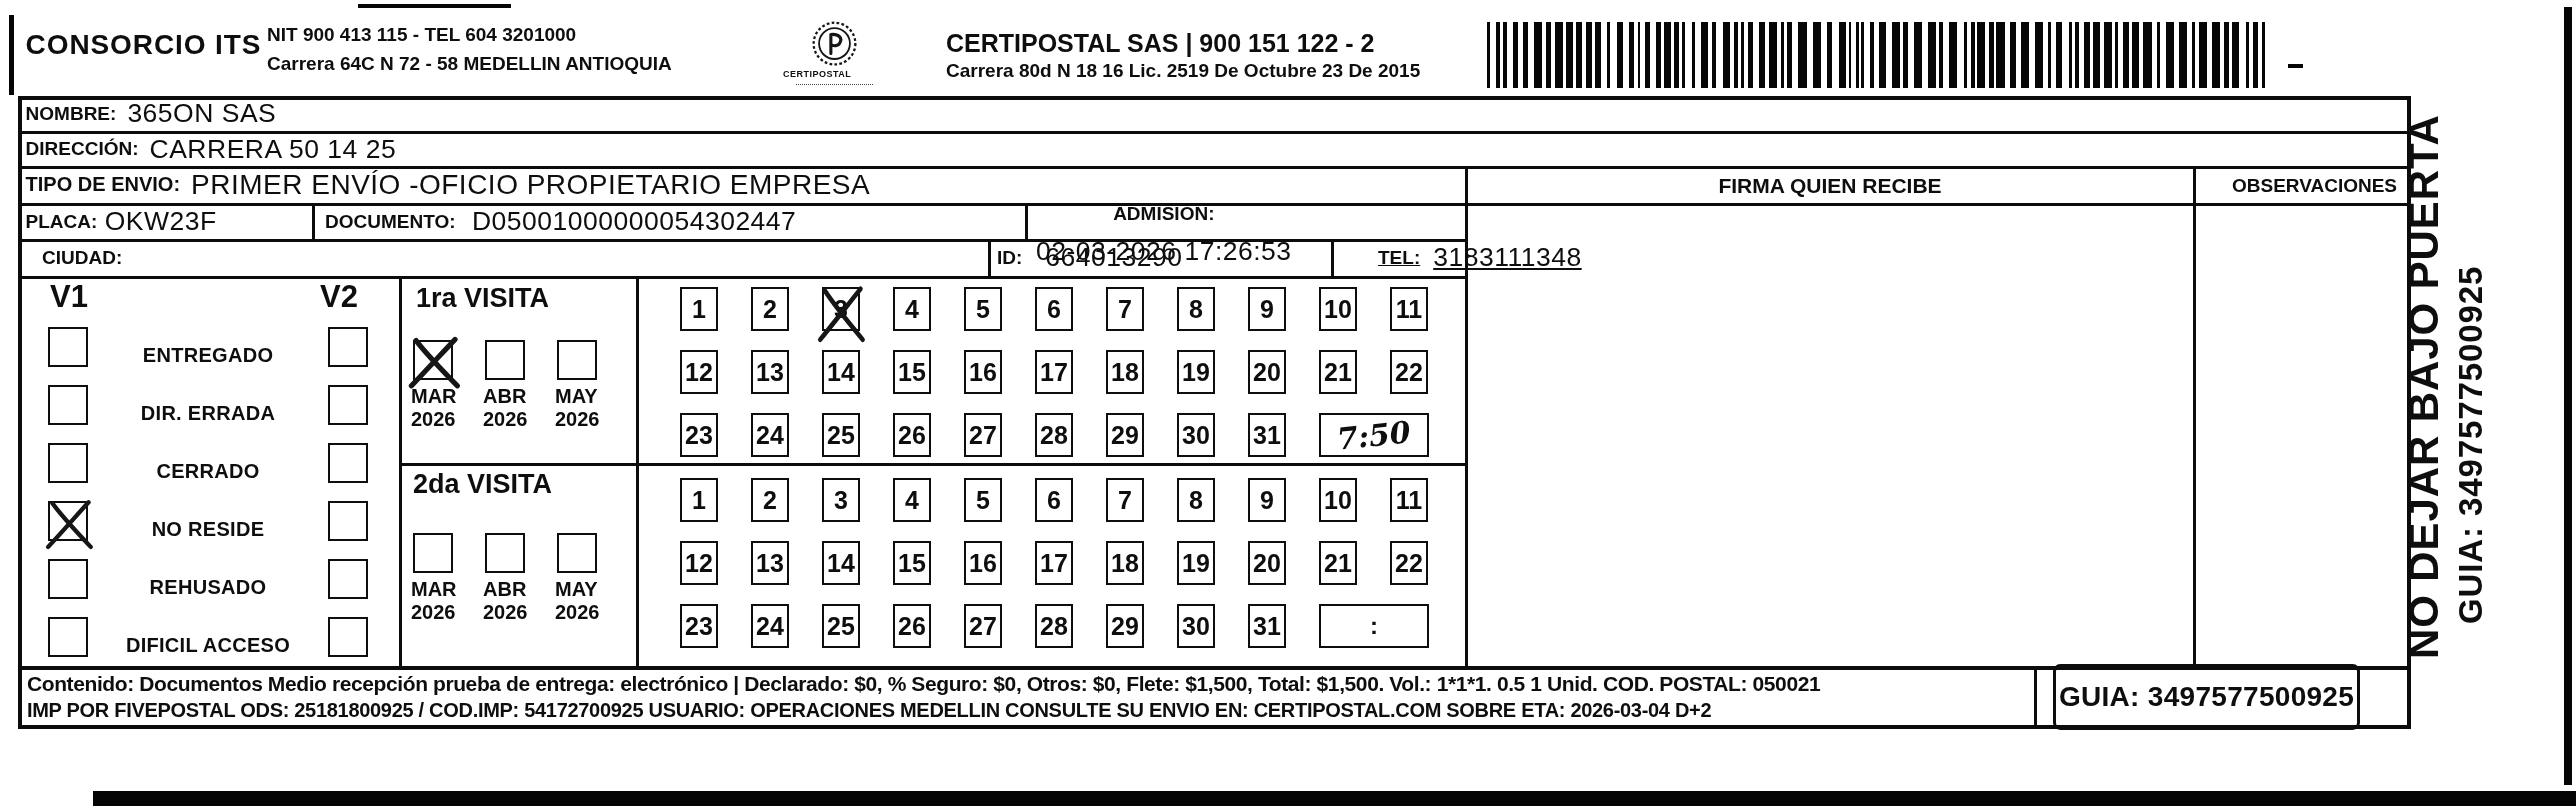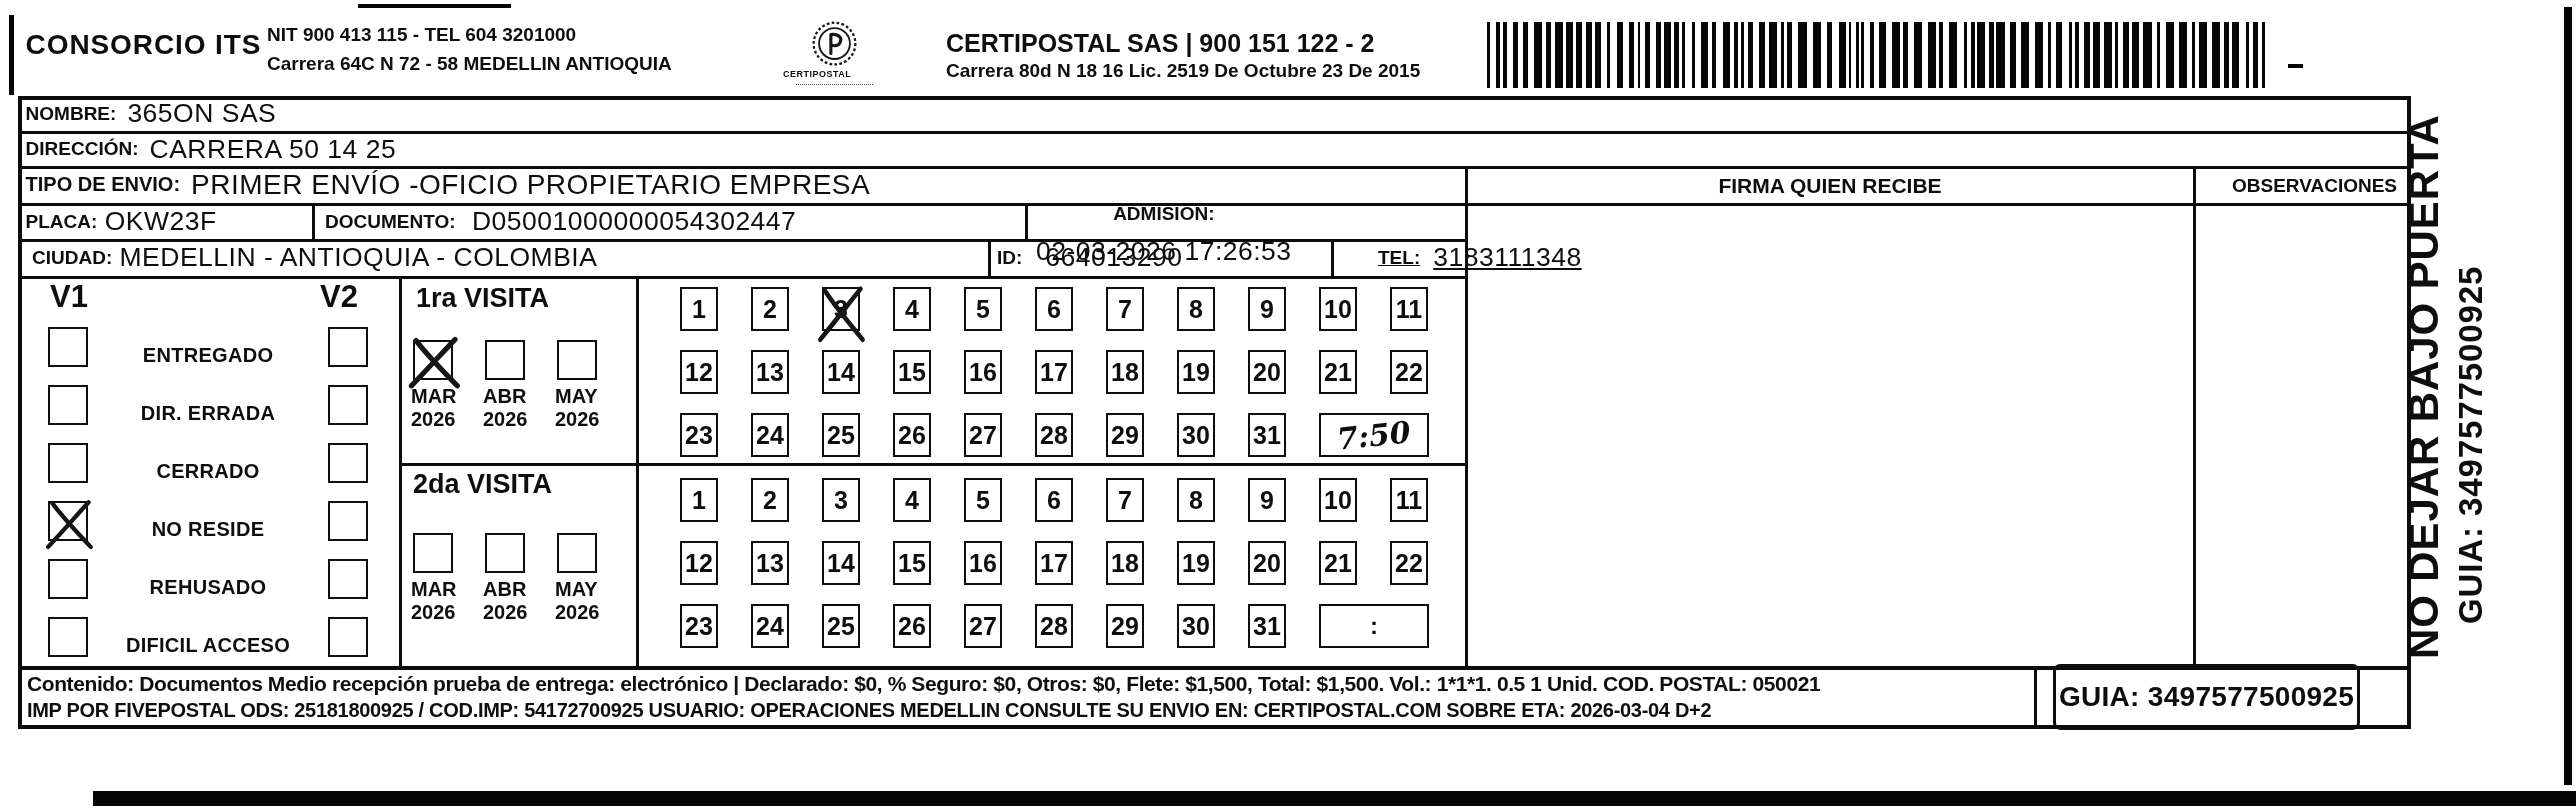--- a/index.html
+++ b/index.html
@@ -203,23 +203,22 @@
     <span class="fvalue">OKW23F</span>
   </div>
   <div class="frow" style="left:325px;top:203px;height:37px;gap:16.4px;">
     <span class="flabel">DOCUMENTO:</span>
     <span class="fvalue">D05001000000054302447</span>
   </div>
   <div class="frow" style="left:1036px;top:203px;height:37px;flex-direction:column;">
     <span class="flabel">ADMISIÓN:</span>
     <span class="fvalue">02-03-2026 17:26:53</span>
   </div>
-  <div class="frow" style="left:32px;top:239px;height:37px;gap:7.3px;">
+  <div class="frow" style="left:42px;top:239px;height:37px;gap:7.3px;">
     <span class="flabel">CIUDAD:</span>
-    <span class="fvalue">MEDELLIN - ANTIOQUIA - COLOMBIA</span>
   </div>
   <div class="frow" style="left:997px;top:239px;height:37px;gap:23px;">
     <span class="flabel">ID:</span>
     <span class="fvalue">664013290</span>
   </div>
   <div class="frow" style="left:1378px;top:239px;height:37px;gap:13px;text-decoration:underline;">
     <span class="flabel">TEL:</span>
     <span class="fvalue">3183111348</span>
   </div>
 

